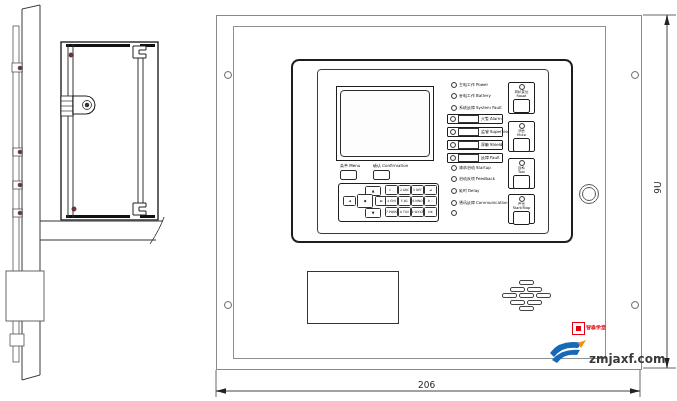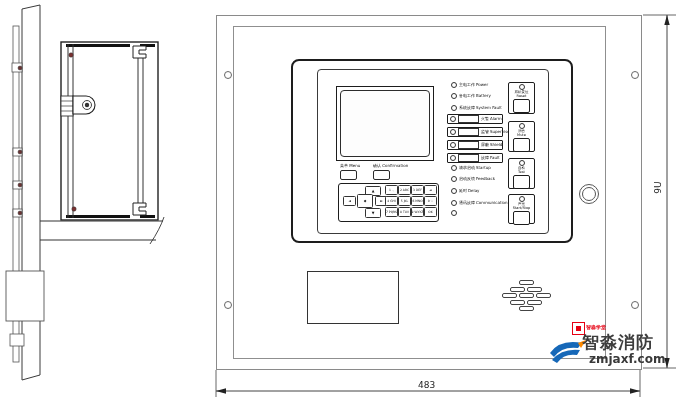--- a/index.html
+++ b/index.html
@@ -260,28 +260,27 @@
     <line x1="216" y1="391" x2="640" y2="391" stroke="#444" stroke-width="1"></line>
     <polygon points="216,391 226,388.3 226,393.7" fill="#222"></polygon>
     <polygon points="640,391 630,388.3 630,393.7" fill="#222"></polygon>
 
     <line x1="643" y1="15" x2="676" y2="15" stroke="#555" stroke-width="0.9"></line>
     <line x1="643" y1="368" x2="676" y2="368" stroke="#555" stroke-width="0.9"></line>
     <line x1="667" y1="15" x2="667" y2="368" stroke="#444" stroke-width="1"></line>
     <polygon points="667,15 664.3,25 669.7,25" fill="#222"></polygon>
     <polygon points="667,368 664.3,358 669.7,358" fill="#222"></polygon>
   </svg>
-  <div class="abs dim-text" id="dim-w-text">483</div>
+  <div class="abs dim-text" id="dim-w-text">206</div>
   <div class="abs dim-text" id="dim-h-text">9U</div>
 
   <div id="wm" class="abs">
     <svg width="40" height="30" style="position:absolute;left:0;top:15px" viewBox="0 0 40 30">
       <path d="M2,18 Q12,4 34,8 L30,13 Q14,11 6,22 Z" fill="#1668b8"></path>
       <path d="M4,25 Q14,13 32,15 L29,20 Q16,18 9,28 Z" fill="#1668b8"></path>
       <path d="M30,8 L38,5 L33,13 Z" fill="#ff8a00"></path>
     </svg>
     <div id="wm-badge"></div>
     <div id="wm-badge-text">智淼学堂</div>
-    <div id="wm-brand">智淼消防</div>
     <div id="wm-domain">zmjaxf.com</div>
   </div>
 
 </div>
 
 </body></html>

